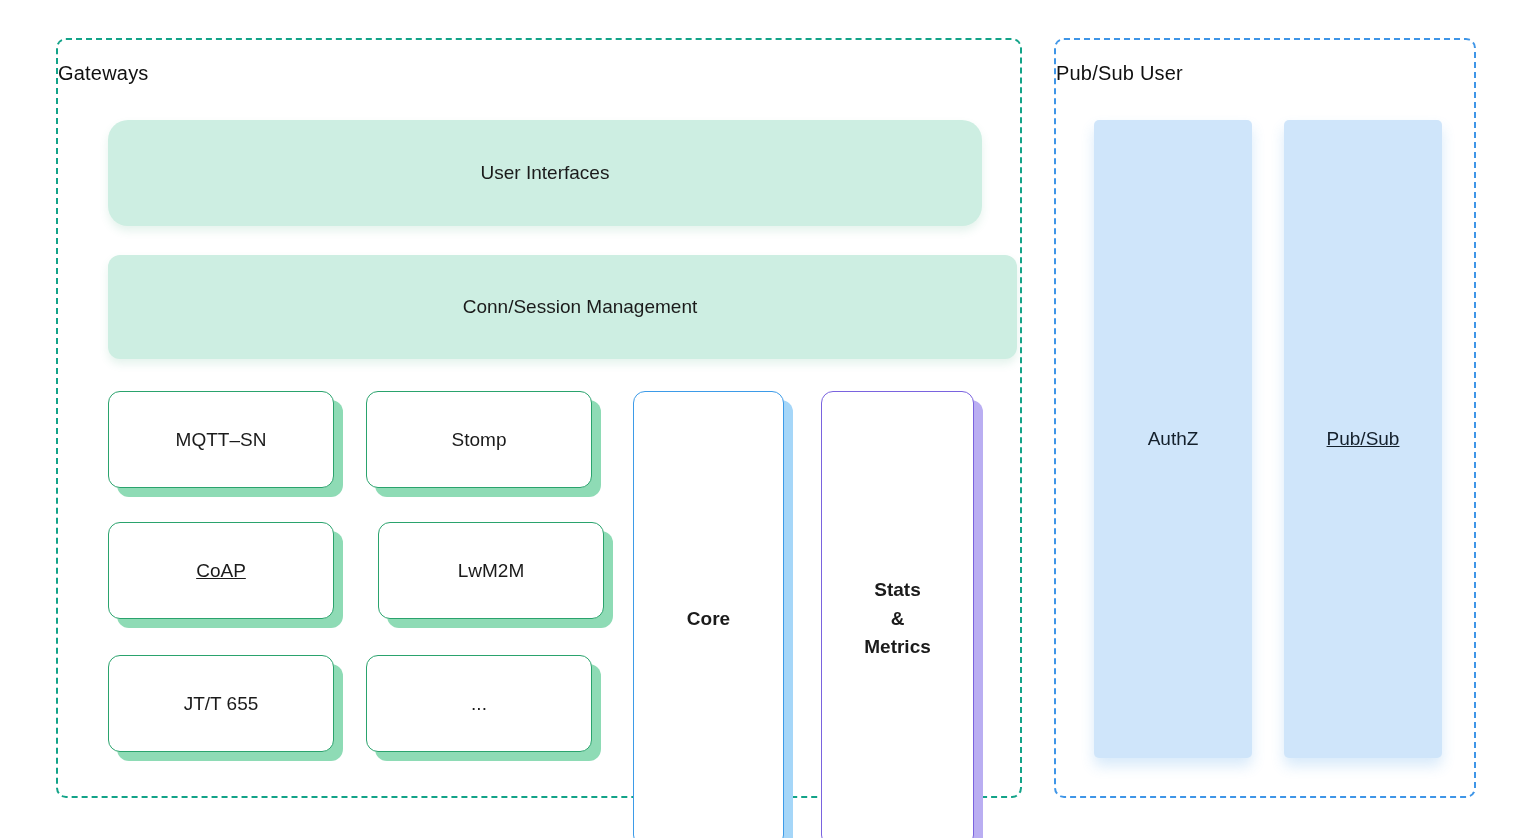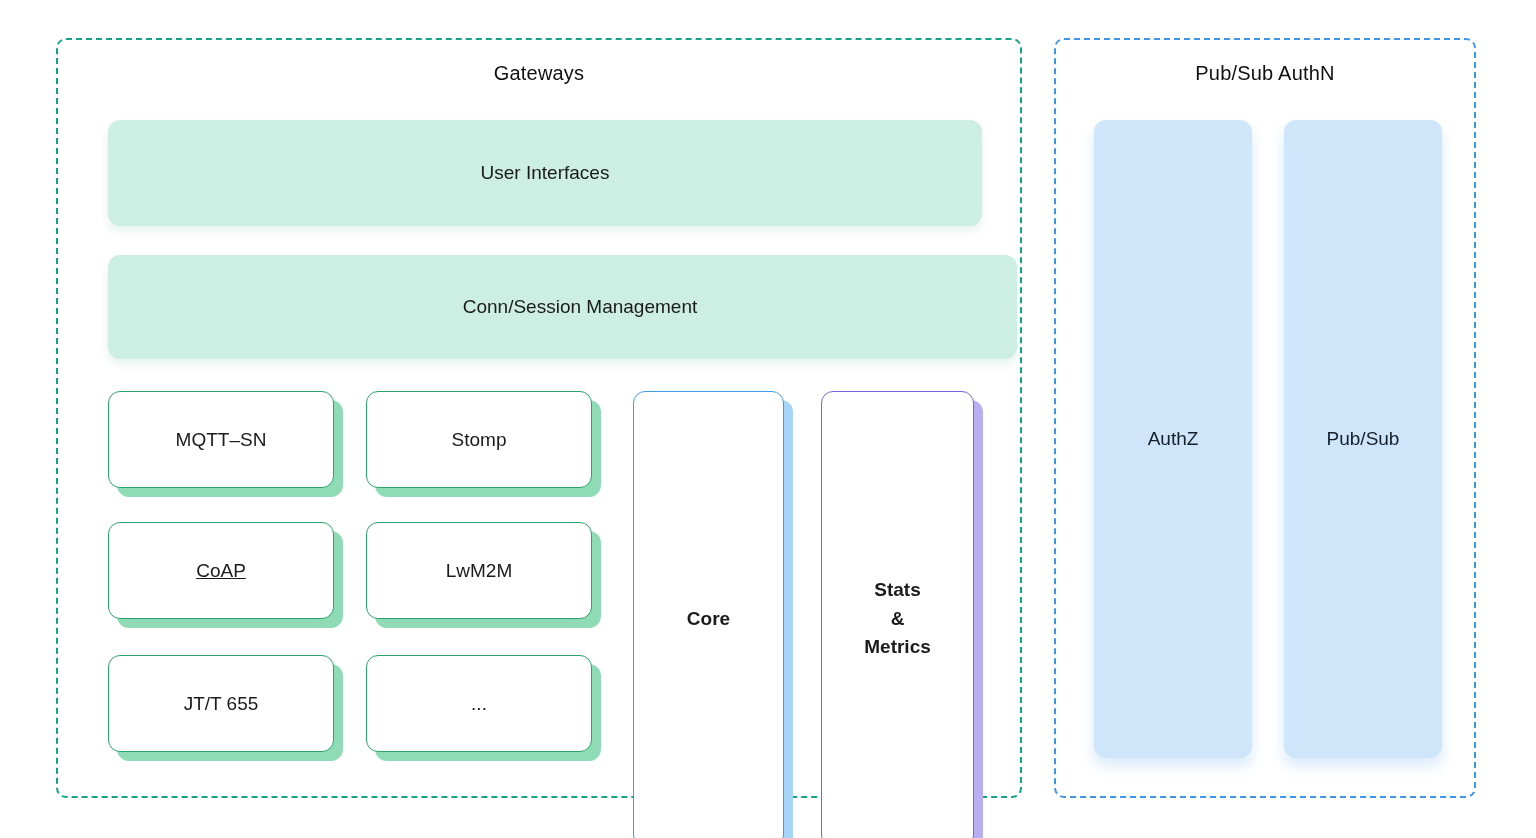--- a/index.html
+++ b/index.html
@@ -31,60 +31,60 @@
   .panel-pubsub {
     left: 1054px;
     width: 422px;
     border: 2px dashed #3e95e7;
   }
   .panel-title {
     position: absolute;
     top: 22px;
     left: 0;
     right: 0;
-    text-align: center;
+    text-align: left;
     font-size: 20px;
     font-weight: 500;
     color: #111111;
     letter-spacing: 0.2px;
   }
   .layer-bar {
     position: absolute;
     left: 50px;
     width: 874px;
     background: #cdeee2;
     border-radius: 12px;
     display: flex;
     align-items: center;
     justify-content: center;
     font-size: 19px;
     color: #1b1b1b;
     box-shadow: 0 5px 9px rgba(70, 170, 130, 0.14);
   }
-  .layer-ui   { top: 80px;  height: 106px; }
+  .layer-ui   { top: 80px;  height: 106px; border-radius: 20px; }
   .layer-conn { top: 215px; height: 104px; padding-left: 35px; }
 
   .proto-box {
     position: absolute;
     width: 226px;
     height: 97px;
     background: #ffffff;
     border: 1.5px solid #2aa36d;
     border-radius: 12px;
     box-shadow: 9px 9px 0 0 #8edbb5;
     display: flex;
     align-items: center;
     justify-content: center;
     font-size: 19px;
     box-sizing: border-box;
   }
   .proto-0 { left: 50px;  top: 351px; }
   .proto-1 { left: 308px; top: 351px; }
   .proto-2 { left: 50px;  top: 482px; text-decoration: underline; }
-  .proto-3 { left: 308px; top: 482px; }
+  .proto-3 { left: 320px; top: 482px; }
   .proto-4 { left: 50px;  top: 615px; }
   .proto-5 { left: 308px; top: 615px; }
 
   .tall-box {
     position: absolute;
     top: 351px;
     height: 456px;
     background: #ffffff;
     border-radius: 12px;
     display: flex;
@@ -108,30 +108,30 @@
     box-shadow: 9px 9px 0 0 #baaef2;
     white-space: pre-line;
     line-height: 1.5;
   }
   .core-col {
     position: absolute;
     top: 80px;
     width: 158px;
     height: 638px;
     background: #cfe5fa;
-    border-radius: 12px;
+    border-radius: 5px;
     display: flex;
     align-items: center;
     justify-content: center;
     font-size: 19px;
     color: #14202c;
     box-shadow: 0 8px 14px rgba(62, 149, 231, 0.20);
   }
   .core-authz  { left: 38px; }
-  .core-pubsub { left: 228px; }
+  .core-pubsub { left: 228px; text-decoration: underline; }
 </style>
 </head>
 <body>
 
 <div class="canvas">
 
   <section class="panel panel-gateways">
     <div class="panel-title">Gateways</div>
 
     <div class="layer-bar layer-ui">User Interfaces</div>
@@ -151,20 +151,20 @@
     <div class="proto-box proto-5">...</div>
 
     <div class="tall-box tall-authn">Core</div>
 
     <div class="tall-box tall-stats">Stats
 &amp;
 Metrics</div>
   </section>
 
   <section class="panel panel-pubsub">
-    <div class="panel-title">Pub/Sub AuthN</div>
+    <div class="panel-title">Pub/Sub User</div>
 
     <div class="core-col core-authz">AuthZ</div>
 
     <div class="core-col core-pubsub">Pub/Sub</div>
   </section>
 
 </div>
 
 </body></html>

